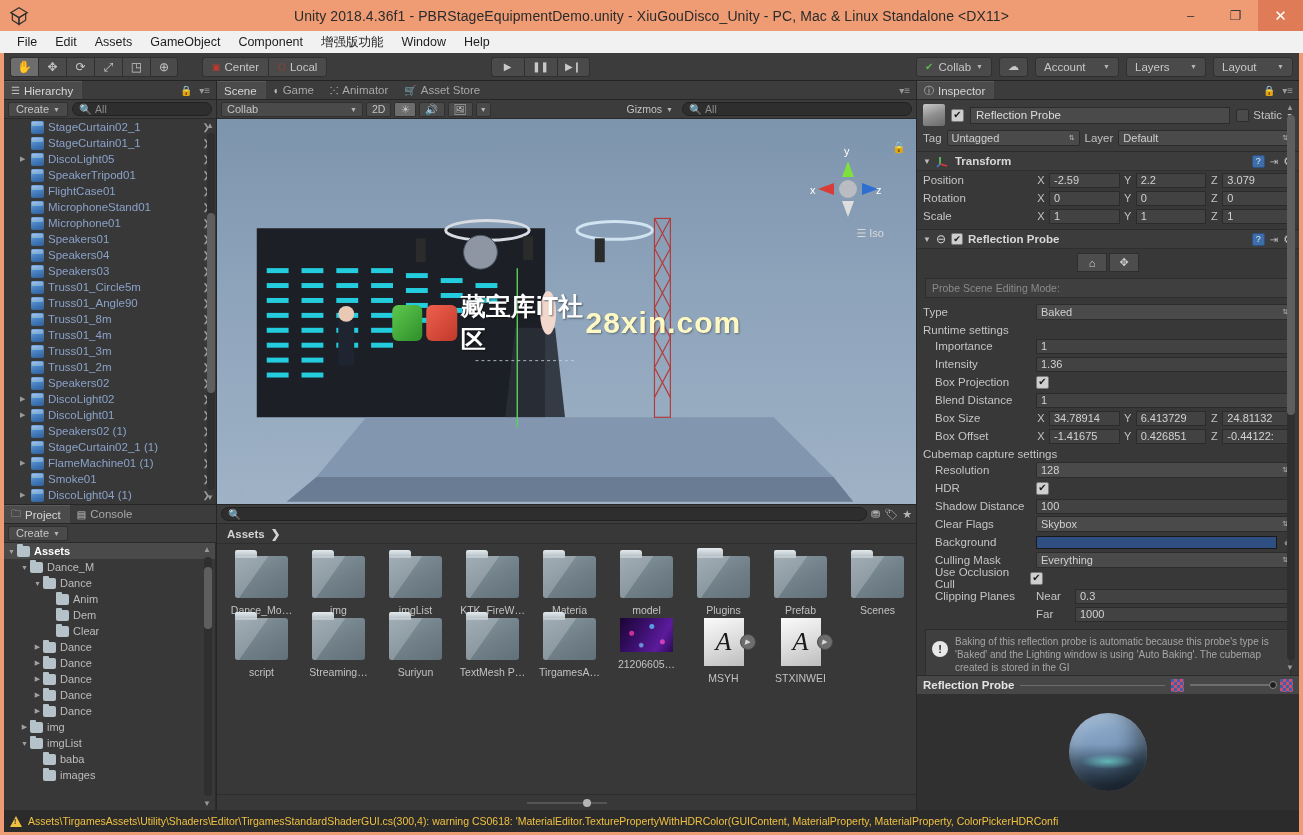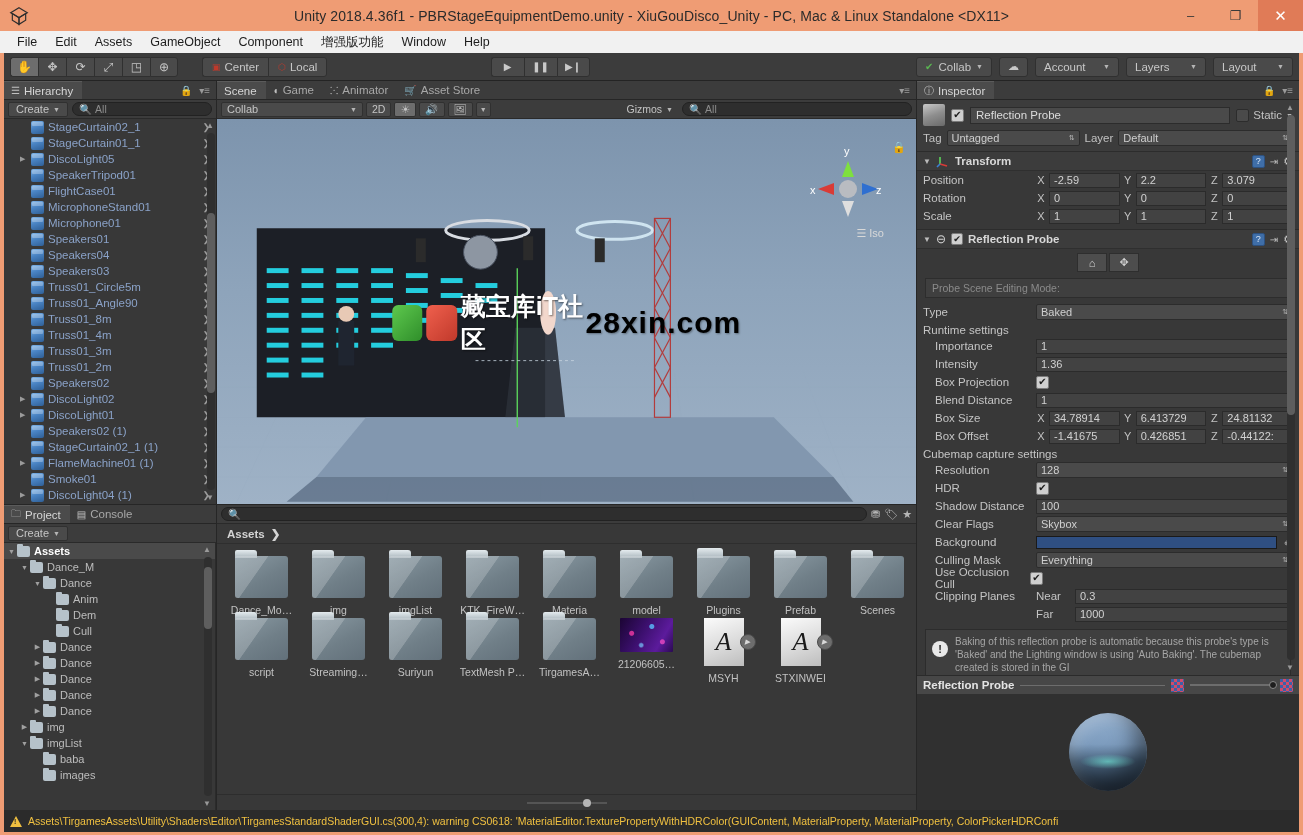--- a/index.html
+++ b/index.html
@@ -376,21 +376,21 @@
   .wm {
     position: absolute; left: 50%; top: 53%; transform: translate(-50%,-50%);
     display: flex; align-items: center; pointer-events: none;
   }
   .wm-row1 { display: flex; align-items: center; gap: 4px; }
   .wm-sq { width: 36px; height: 36px; border-radius: 6px; }
   .wm-text {
     font-size: 25px; font-weight: bold; color: #fff;
     text-shadow: 1px 1px 2px rgba(0,0,0,.5);
   }
-  .wm-row2 { font-size: 30px; font-weight: bold; color: #000000; text-shadow: 1px 1px 2px rgba(0,0,0,.35); letter-spacing:1px;}
+  .wm-row2 { font-size: 30px; font-weight: bold; color: #fef9c3; text-shadow: 1px 1px 2px rgba(0,0,0,.35); letter-spacing:1px;}
   .gizmo-axis { position: absolute; right: 28px; top: 24px; width: 80px; height: 92px; }
   .iso-label { position: absolute; right: 32px; top: 108px; color: #d8d8d8; font-size: 11px; }
   .lock-ic { position: absolute; right: 10px; top: 22px; color: #d8d8d8; font-size: 11px; }
 </style>
 </head>
 <body>
 
 <div id="app">
 
   <div class="titlebar">
@@ -691,21 +691,21 @@
                   <span>Anim</span>
                 </div>
                 <div class="tree-row" style="padding-left: 41px;">
                   <span class="tri"></span>
                   <span class="folder-ic"></span>
                   <span>Dem</span>
                 </div>
                 <div class="tree-row" style="padding-left: 41px;">
                   <span class="tri"></span>
                   <span class="folder-ic"></span>
-                  <span>Cull</span>
+                  <span>Clear</span>
                 </div>
                 <div class="tree-row" style="padding-left: 28px;">
                   <span class="tri">▶</span>
                   <span class="folder-ic"></span>
                   <span>Dance</span>
                 </div>
                 <div class="tree-row" style="padding-left: 28px;">
                   <span class="tri">▶</span>
                   <span class="folder-ic"></span>
                   <span>Dance</span>

